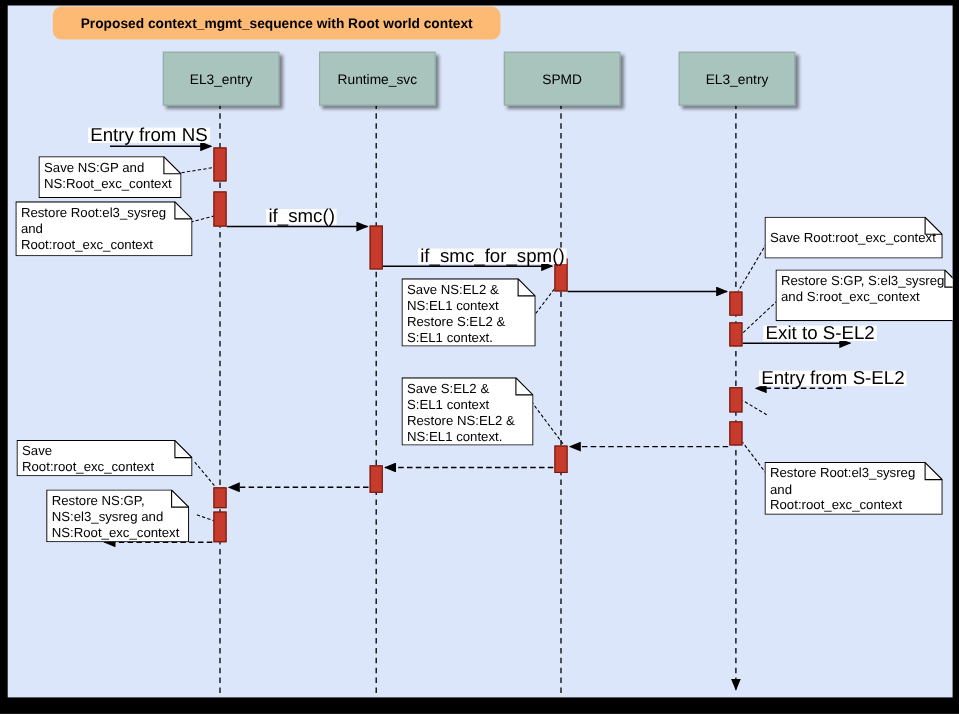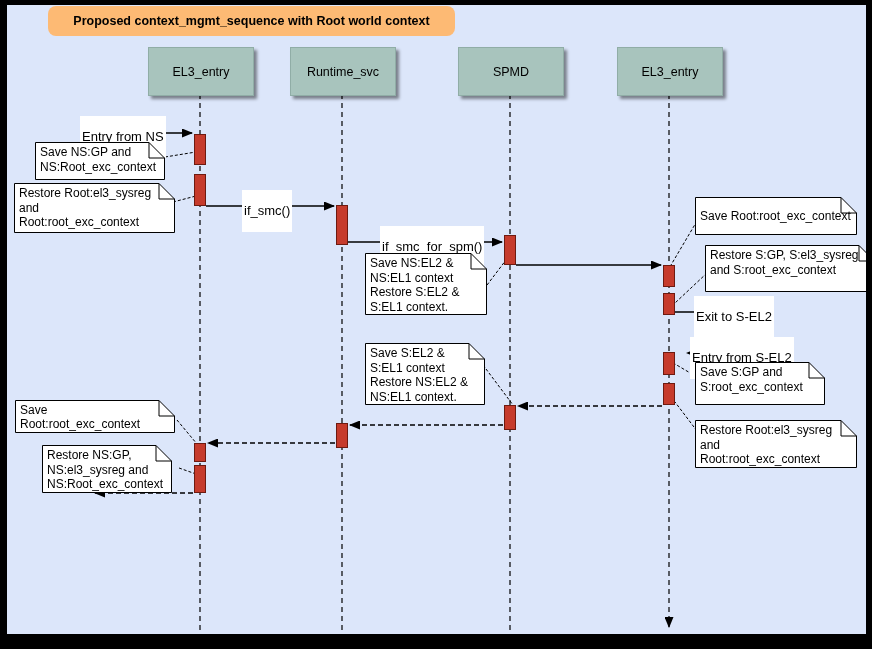--- a/index.html
+++ b/index.html
@@ -11,21 +11,21 @@
     display:flex;align-items:center;justify-content:center;font-size:12.5px;font-weight:bold;color:#000;z-index:3;}
   .ll-header{position:absolute;width:104px;height:47px;background:#a8c4bd;border:1px solid #90ada6;
     box-shadow:3px 3px 3px rgba(0,0,0,.45);display:flex;align-items:center;justify-content:center;
     font-size:12.5px;color:#000;z-index:3;}
   .act-bar{position:absolute;width:12px;background:#c63b2c;border:1px solid #6e1a10;box-sizing:border-box;z-index:2;}
   .note{position:absolute;z-index:4;}
   .note-shape{position:absolute;left:0;top:0;}
   .note-text{position:relative;z-index:1;padding:3px 5px 2px 5px;font-size:12px;line-height:14.5px;color:#000;white-space:pre-line;}
   .note--vcenter{display:flex;}
   .note--vcenter .note-text{align-self:center;}
-  .msg-label{position:absolute;background:#fff;padding:14px 2px;font-size:13px;line-height:14px;color:#000;z-index:3;white-space:nowrap;}
+  .msg-label{position:absolute;background:#fff;padding:0 2px;font-size:17px;line-height:14px;color:#000;z-index:3;white-space:nowrap;}
 </style>
 </head>
 <body>
 
 <div class="frame">
   <div class="canvas">
 
     <svg class="lines-svg" width="859" height="629">
       <defs>
         <marker id="ah" markerWidth="11" markerHeight="9" refX="10" refY="4.5" orient="auto" markerUnits="userSpaceOnUse">
@@ -123,28 +123,20 @@
       <div class="note-text">Save Root:root_exc_context</div>
     </div>
     <div class="note" style="left:698px;top:240px;width:170px;height:47px;">
         <svg width="170" height="47" class="note-shape">
           <path d="M0.5,0.5 L154,0.5 L169.5,16 L169.5,46.5 L0.5,46.5 Z" fill="#ffffff" stroke="#000"></path>
           <path d="M154,0.5 L154,16 L169.5,16" fill="none" stroke="#000"></path>
         </svg>
       <div class="note-text">Restore S:GP, S:el3_sysreg
 and S:root_exc_context</div>
     </div>
-    <div class="note" style="left:688px;top:357px;width:130px;height:43px;">
-        <svg width="130" height="43" class="note-shape">
-          <path d="M0.5,0.5 L114,0.5 L129.5,16 L129.5,42.5 L0.5,42.5 Z" fill="#ffffff" stroke="#000"></path>
-          <path d="M114,0.5 L114,16 L129.5,16" fill="none" stroke="#000"></path>
-        </svg>
-      <div class="note-text">Save S:GP and
-S:root_exc_context</div>
-    </div>
     <div class="note" style="left:688px;top:415px;width:162px;height:48px;">
         <svg width="162" height="48" class="note-shape">
           <path d="M0.5,0.5 L146,0.5 L161.5,16 L161.5,47.5 L0.5,47.5 Z" fill="#ffffff" stroke="#000"></path>
           <path d="M146,0.5 L146,16 L161.5,16" fill="none" stroke="#000"></path>
         </svg>
       <div class="note-text">Restore Root:el3_sysreg
 and
 Root:root_exc_context</div>
     </div>
     <div class="note" style="left:358px;top:338px;width:120px;height:62px;">

